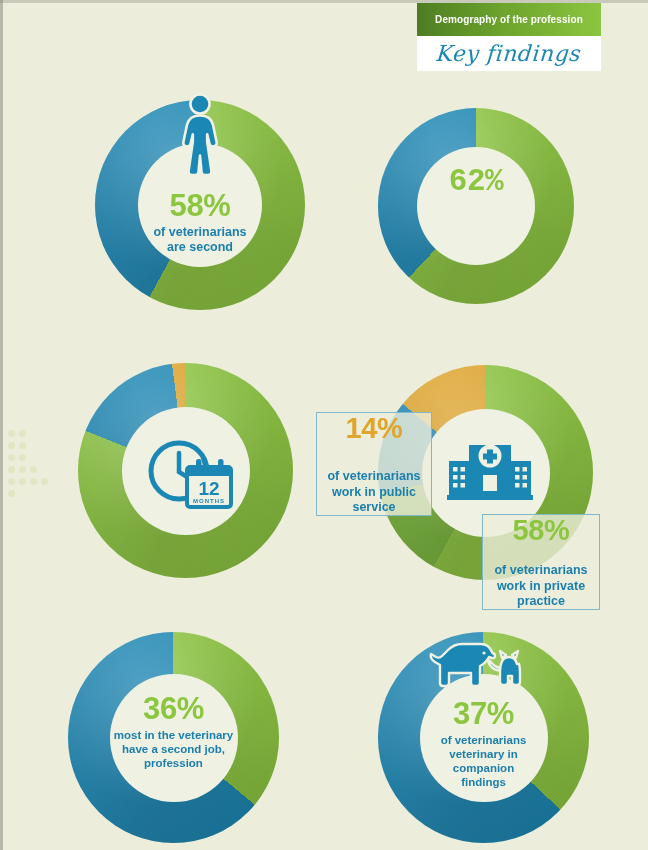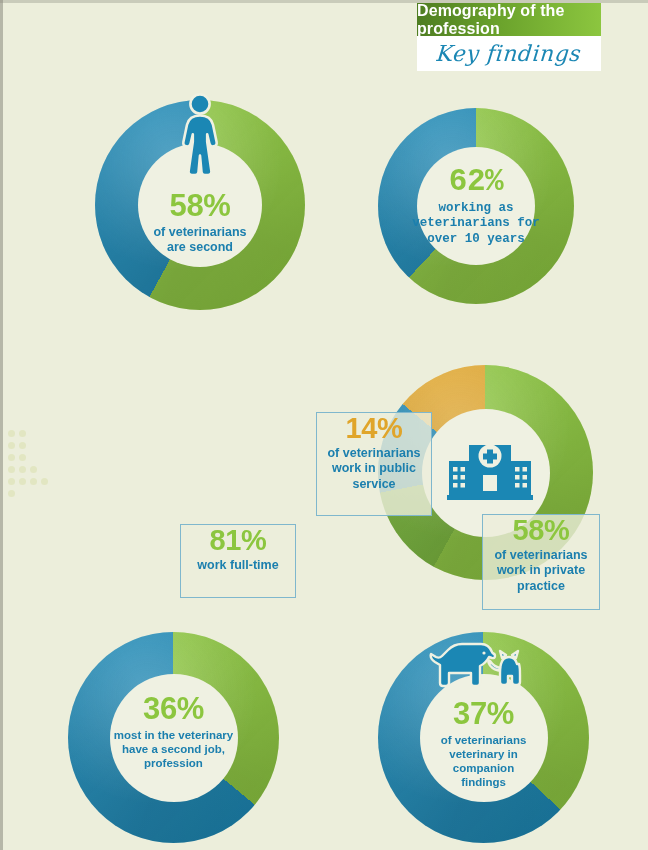--- a/index.html
+++ b/index.html
@@ -46,21 +46,21 @@
   }
   .header-ribbon {
     height: 33px;
     background: linear-gradient(to right, #4e7d22 0%, #6ba32c 45%, #8cc63f 100%);
     display: flex;
     align-items: center;
     justify-content: center;
   }
   .header-ribbon span {
     color: #ffffff;
-    font-size: 16px;
+    font-size: 10px;
     font-weight: bold;
     letter-spacing: .1px;
   }
   .header-key {
     height: 35px;
     background: #ffffff;
     display: flex;
     align-items: center;
     justify-content: center;
   }
@@ -146,21 +146,21 @@
   
   .callout {
     position: absolute;
     border: 1px solid #7fb7cd;
     background: rgba(236,238,219,.80);
     box-sizing: border-box;
     text-align: center;
     display: flex;
     flex-direction: column;
     align-items: center;
-    justify-content: flex-start;
+    justify-content: space-between;
   }
   .callout .big-pct { font-size: 29px; }
   .callout .sub-text { font-size: 12.5px; }
 
   
   .icon {
     position: absolute;
     left: 50%;
     transform: translateX(-50%);
   }
@@ -225,32 +225,45 @@
 
   <div class="donut-block" style="left:378px; top:108px;">
     <div class="donut" id="d2" style="width:196px;height:196px;">
       <div class="ring" id="d2ring" style="background: conic-gradient(rgb(140, 198, 63) 0deg, rgb(140, 198, 63) 223.2deg, rgb(27, 135, 180) 223.2deg, rgb(27, 135, 180) 360deg);"></div>
       <div class="shade"></div>
       <div class="shade" style="background: conic-gradient(rgba(0, 0, 0, 0) 0deg, rgba(0, 0, 0, 0.12) 120deg, rgba(0, 0, 0, 0.14) 200deg, rgba(0, 0, 0, 0) 330deg);"></div>
         <div class="hole" style="width:118px;height:118px;"></div>
     </div>
     <div class="donut-center" style="top:58px;font-family:Liberation Mono, monospace;">
       <div class="big-pct">62%</div>
-      <div class="sub-text">
-        <div>working as</div>
-        <div>veterinarians for</div>
-        <div>over 10 years</div>
-      </div>
-    </div>
-  </div>
-
-  <div class="callout" style="left:180px; top:524px; width:116px; height:74px;">
-    <div class="big-pct">81%</div>
-    <div class="sub-text">
-      <div>work full-time</div>
+    </div>
+  </div>
+
+  <div class="donut-block" style="left:78px; top:363px;">
+    <div class="donut" id="d3" style="width:215px;height:215px;">
+      <div class="ring" id="d3ring" style="background: conic-gradient(rgb(140, 198, 63) 0deg, rgb(140, 198, 63) 291.6deg, rgb(27, 135, 180) 291.6deg, rgb(27, 135, 180) 352.8deg, rgb(224, 165, 42) 352.8deg, rgb(224, 165, 42) 360deg);"></div>
+      <div class="shade"></div>
+      <div class="shade" style="background: conic-gradient(rgba(0, 0, 0, 0) 0deg, rgba(0, 0, 0, 0.12) 120deg, rgba(0, 0, 0, 0.14) 200deg, rgba(0, 0, 0, 0) 330deg);"></div>
+        <div class="hole" style="width:128px;height:128px;"></div>
+    </div>
+
+    <div class="icon" style="top:68px; left:52%; width:96px; height:82px;">
+      <svg width="96" height="82" viewBox="0 0 96 82">
+        <g fill="none" stroke="#1b87b4" stroke-width="5">
+          <circle cx="37" cy="40" r="28"></circle>
+        </g>
+        <path d="M37 22 v19 l15 9" fill="none" stroke="#1b87b4" stroke-width="4.5" stroke-linecap="round"></path>
+        <path d="M58 24 a26 26 0 0 1 8 14 l7-3 -6 14 -12-9 7-2" fill="#1b87b4"></path>
+        <rect x="45" y="36" width="44" height="40" rx="3" fill="#eff1e2" stroke="#1b87b4" stroke-width="4"></rect>
+        <rect x="45" y="36" width="44" height="9" fill="#1b87b4"></rect>
+        <rect x="54" y="28" width="5.5" height="12" rx="2.5" fill="#1b87b4"></rect>
+        <rect x="76" y="28" width="5.5" height="12" rx="2.5" fill="#1b87b4"></rect>
+        <text x="67" y="64" text-anchor="middle" fill="#1b87b4" font-family="Liberation Sans, sans-serif" font-size="19" font-weight="bold">12</text>
+        <text x="67" y="72" text-anchor="middle" fill="#1b87b4" font-family="Liberation Sans, sans-serif" font-size="6" font-weight="bold" letter-spacing="1">MONTHS</text>
+      </svg>
     </div>
   </div>
 
   <div class="donut-block" style="left:378px; top:365px;">
     <div class="donut" id="d4" style="width:215px;height:215px;">
       <div class="ring" id="d4ring" style="background: conic-gradient(rgb(140, 198, 63) 0deg, rgb(140, 198, 63) 208.8deg, rgb(118, 179, 56) 208.8deg, rgb(118, 179, 56) 259.2deg, rgb(27, 135, 180) 259.2deg, rgb(27, 135, 180) 309.6deg, rgb(224, 165, 42) 309.6deg, rgb(224, 165, 42) 360deg);"></div>
       <div class="shade"></div>
       <div class="shade" style="background: conic-gradient(rgba(0, 0, 0, 0) 0deg, rgba(0, 0, 0, 0.12) 120deg, rgba(0, 0, 0, 0.14) 200deg, rgba(0, 0, 0, 0) 330deg);"></div>
         <div class="hole" style="width:128px;height:128px;"></div>
     </div>

